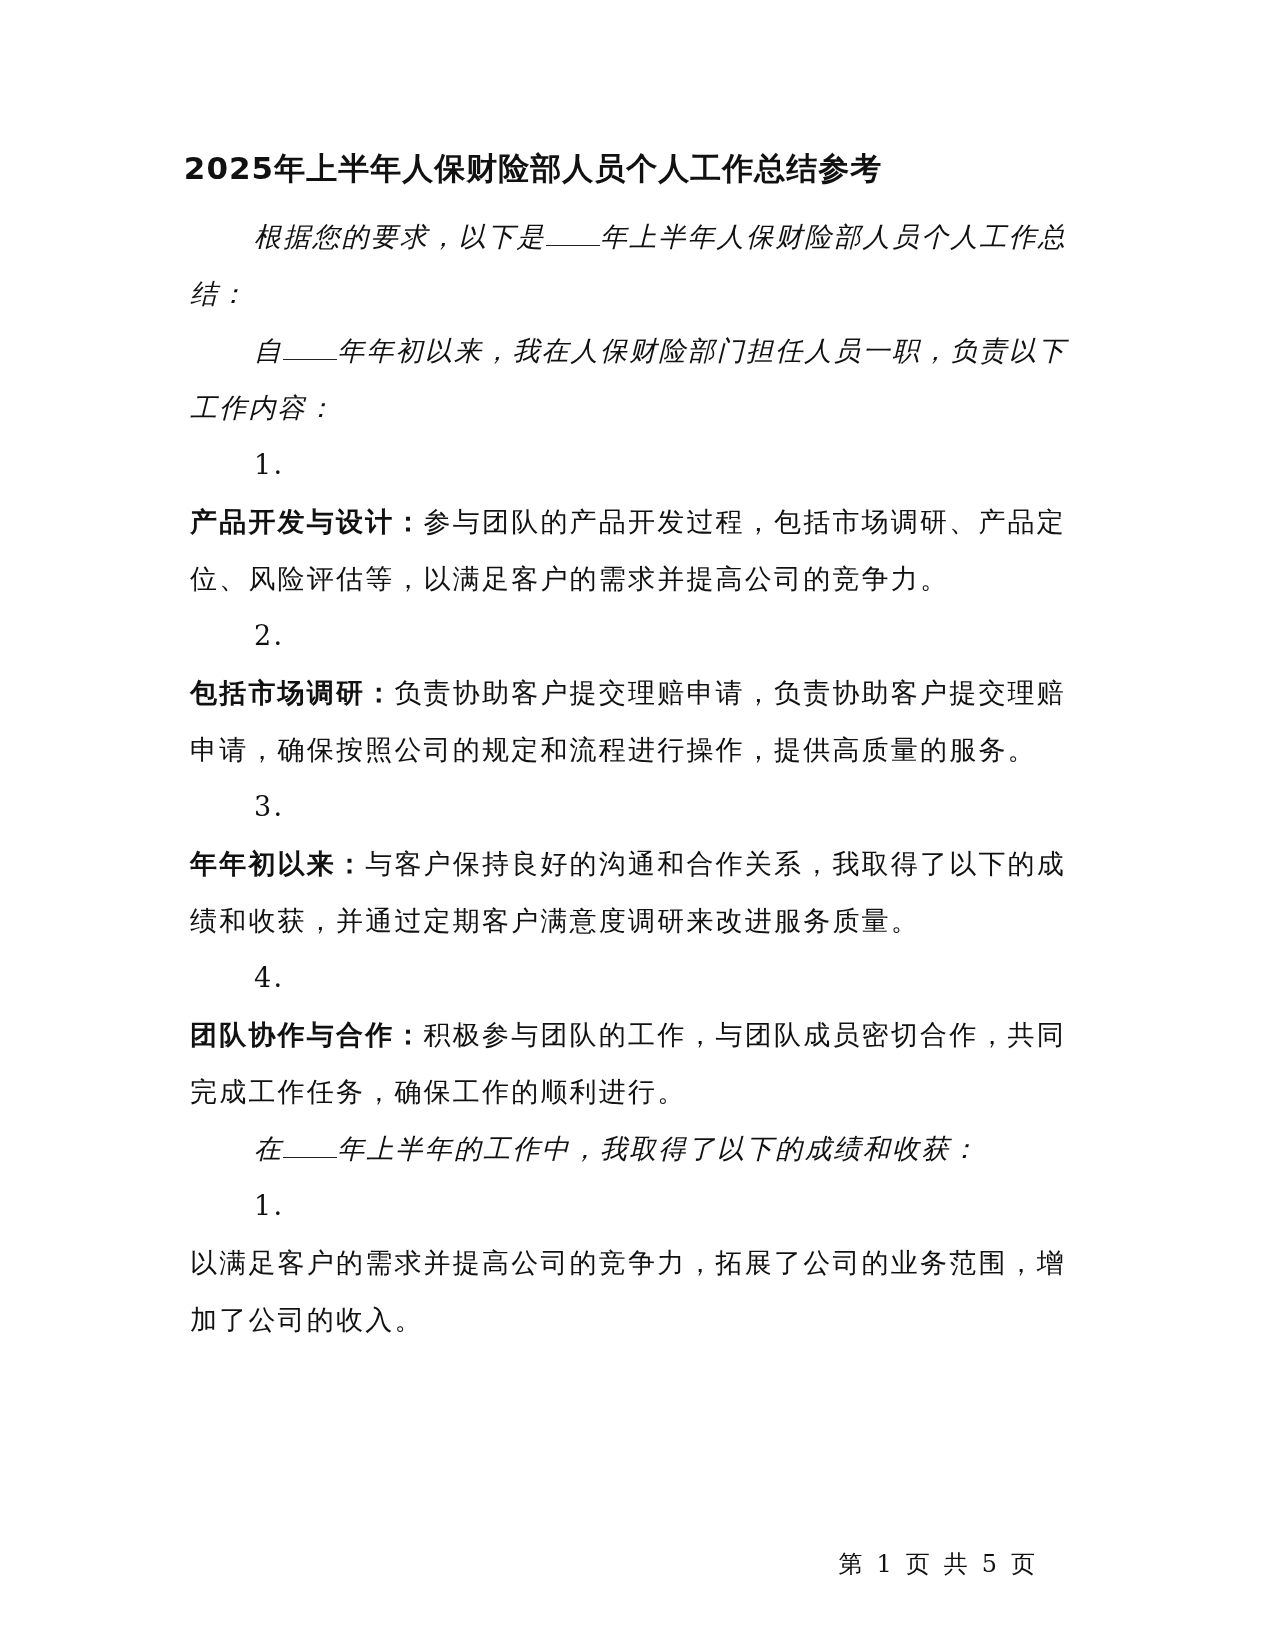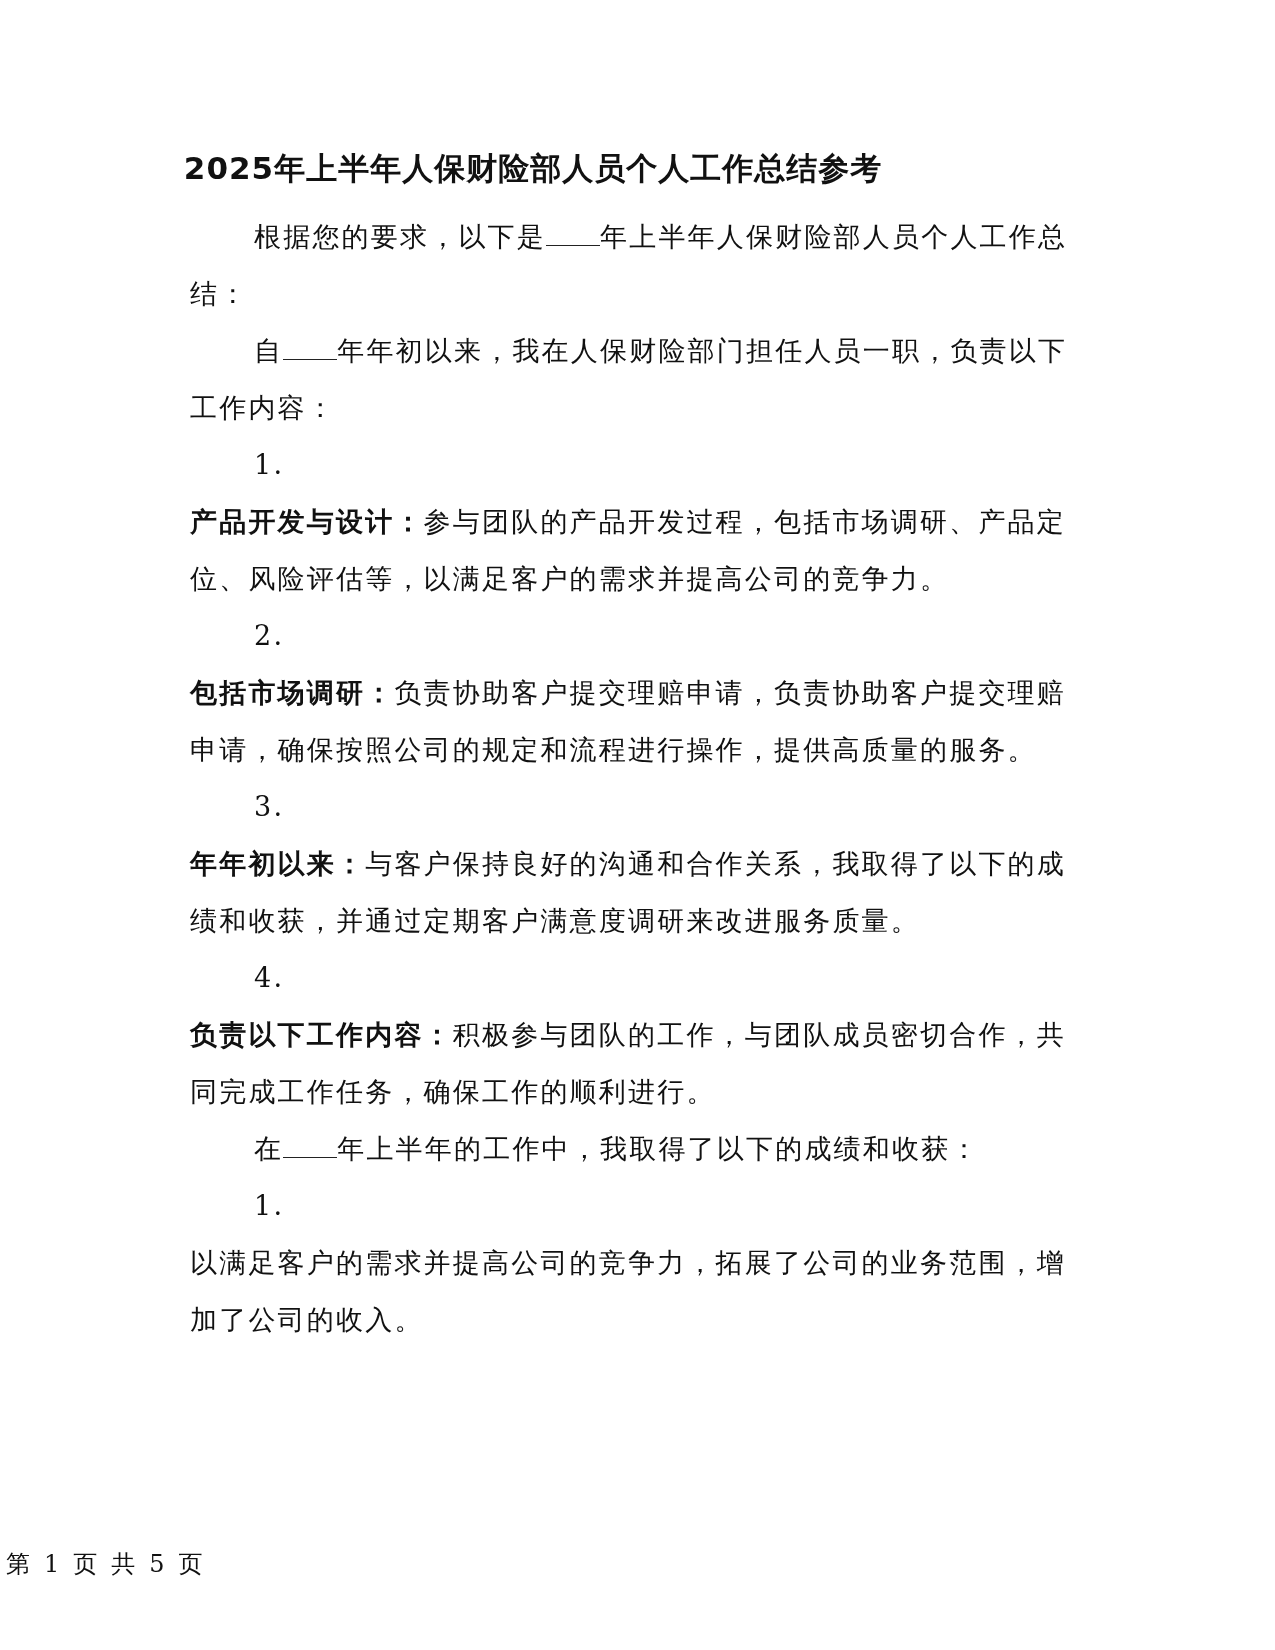--- a/index.html
+++ b/index.html
@@ -12,27 +12,27 @@
     .title {
       position: absolute; left: 0; width: 1066px; top: 148px;
       text-align: center; font-size: 31px; font-weight: bold; letter-spacing: 1px;
       font-family: "DejaVu Sans", "Liberation Sans", sans-serif;
     }
     .body-text {
       position: absolute; left: 190px; width: 880px; top: 208px;
       font-size: 27px; line-height: 57px; letter-spacing: 2.2px;
     }
     .body-text p { margin: 0; }
-    .indent { text-indent: 64px; }
+    .indent { text-indent: 64px; font-style: italic; }
     .num { padding-left: 64px; margin: 0; }
     .strong { font-weight: bold; font-family: "DejaVu Sans", "Liberation Sans", sans-serif; margin-top: 41px; }
     .blank { display: inline-block; width: 54px; border-bottom: 1.5px solid #222; height: 22px; vertical-align: baseline; }
     .footer {
       position: absolute; left: 0; width: 1043px; top: 1548px;
-      text-align: left; font-size: 24px; letter-spacing: 2px;
+      text-align: right; font-size: 24px; letter-spacing: 2px;
     }
     .footer span { margin: 0 6px; }
   </style>
 </head>
 <body>
 
 <div class="page">
 
   <div class="title">2025年上半年人保财险部人员个人工作总结参考</div>
 
@@ -45,21 +45,21 @@
     <p class="num">1.</p>
     <p><span class="strong">产品开发与设计：</span><span>参与团队的产品开发过程，包括市场调研、产品定位、风险评估等，以满足客户的需求并提高公司的竞争力。</span></p>
 
     <p class="num">2.</p>
     <p><span class="strong">包括市场调研：</span><span>负责协助客户提交理赔申请，负责协助客户提交理赔申请，确保按照公司的规定和流程进行操作，提供高质量的服务。</span></p>
 
     <p class="num">3.</p>
     <p><span class="strong">年年初以来：</span><span>与客户保持良好的沟通和合作关系，我取得了以下的成绩和收获，并通过定期客户满意度调研来改进服务质量。</span></p>
 
     <p class="num">4.</p>
-    <p><span class="strong">负责以下工作内容：</span><span>积极参与团队的工作，与团队成员密切合作，共同完成工作任务，确保工作的顺利进行。</span></p>
+    <p><span class="strong">团队协作与合作：</span><span>积极参与团队的工作，与团队成员密切合作，共同完成工作任务，确保工作的顺利进行。</span></p>
 
     <p class="indent"><span>在</span><span class="blank"></span><span>年上半年的工作中，我取得了以下的成绩和收获：</span></p>
 
     <p class="num">1.</p>
     <p>以满足客户的需求并提高公司的竞争力，拓展了公司的业务范围，增加了公司的收入。</p>
 
   </div>
 
   <div class="footer">
     <span>第</span><span>1</span><span>页</span><span>共</span><span>5</span><span>页</span>

